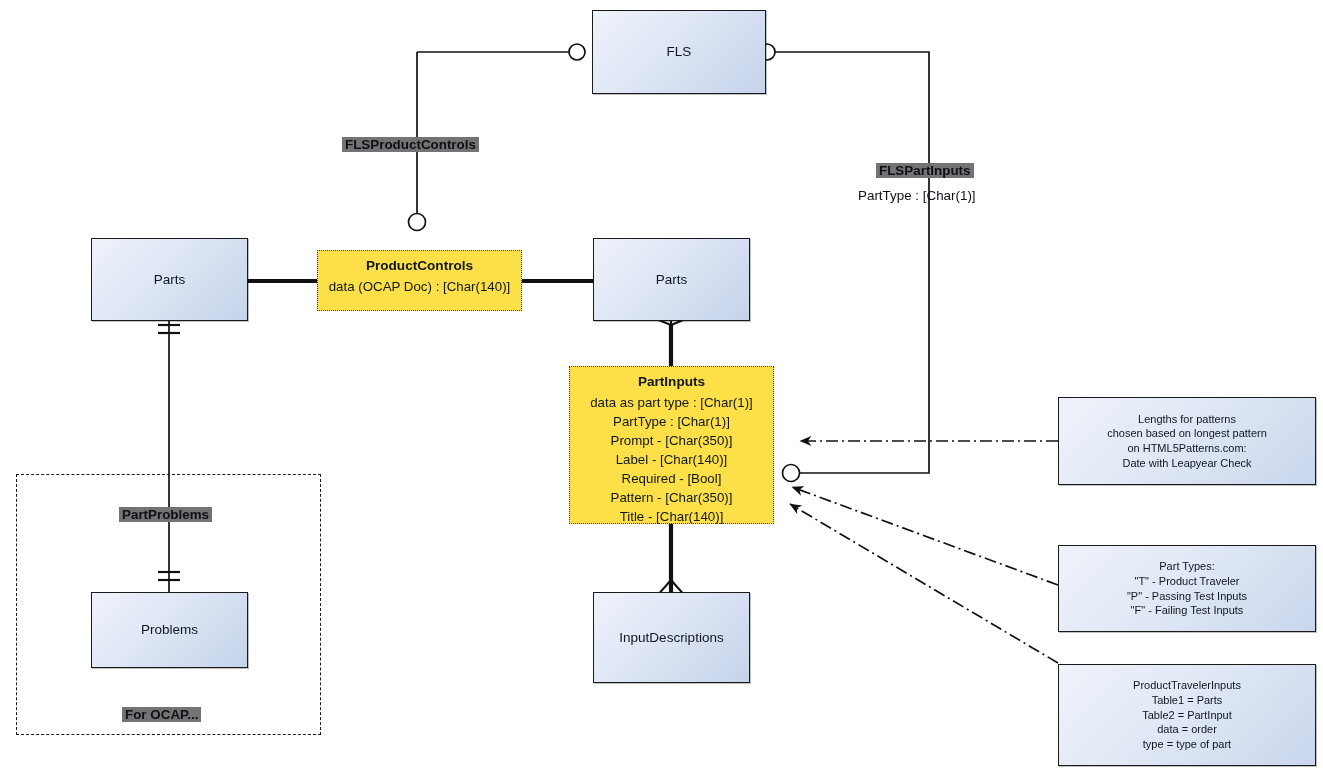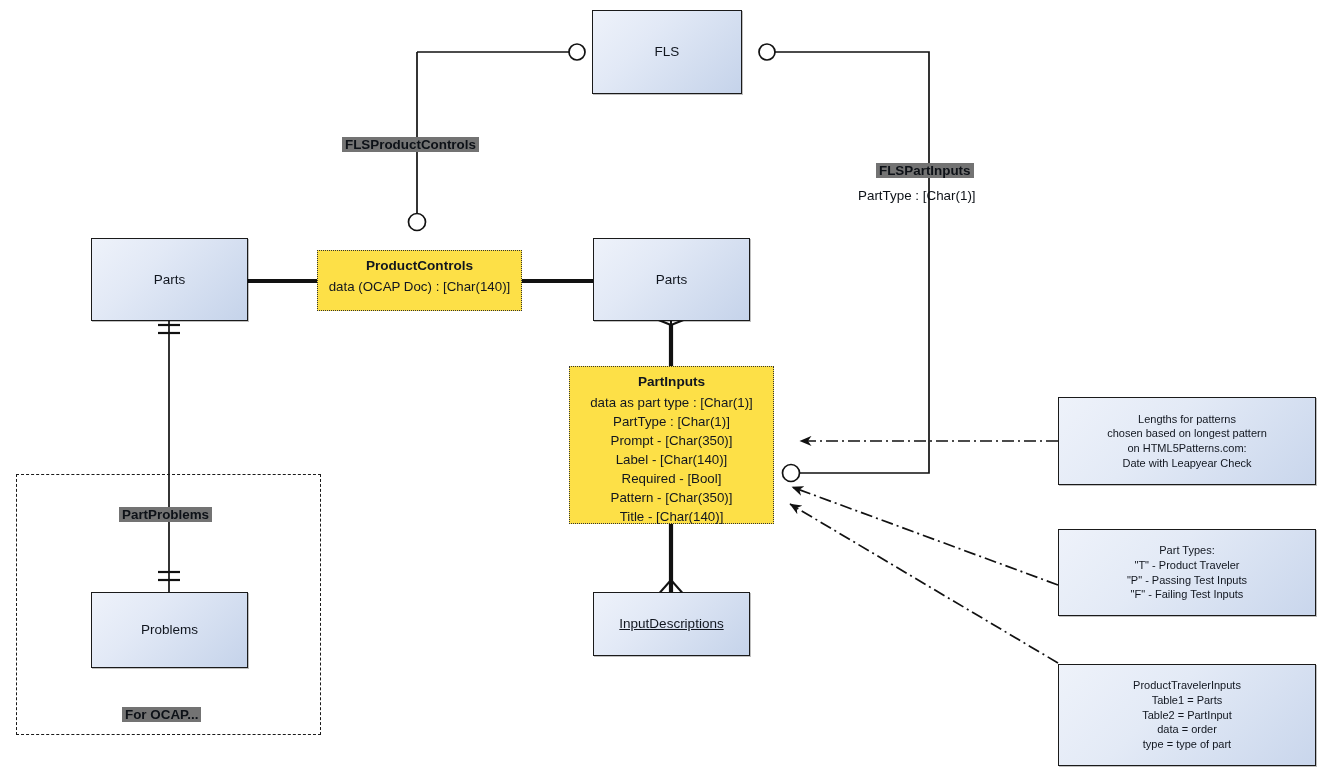--- a/index.html
+++ b/index.html
@@ -131,37 +131,37 @@
 
       <path d="M 1058,441 L 800,441" stroke-width="1.7" stroke-dasharray="12 4 2 4" marker-end="url(#arrowFilled)"></path>
       <path d="M 1058,585 L 792,487" stroke-width="1.7" stroke-dasharray="12 4 2 4" marker-end="url(#arrowFilled)"></path>
       <path d="M 1058,663 L 790,504" stroke-width="1.7" stroke-dasharray="12 4 2 4" marker-end="url(#arrowFilled)"></path>
     </g>
   </svg>
 
   <div class="grp" style="left:16px; top:474px; width:305px; height:261px;"></div>
   <div class="lbl" style="left:122px; top:707px;">For OCAP...</div>
 
-  <div class="ent" style="left:592px; top:10px; width:150px; height:84px;">
+  <div class="ent" style="left:592px; top:10px; width:174px; height:84px;">
     <span>FLS</span>
   </div>
 
   <div class="ent" style="left:91px; top:238px; width:157px; height:83px;">
     <span>Parts</span>
   </div>
 
   <div class="ent" style="left:593px; top:238px; width:157px; height:83px;">
     <span>Parts</span>
   </div>
 
   <div class="ent" style="left:91px; top:592px; width:157px; height:76px;">
     <span>Problems</span>
   </div>
 
-  <div class="ent" style="left:593px; top:592px; width:157px; height:64px;text-decoration:underline;">
+  <div class="ent" style="left:593px; top:592px; width:157px; height:91px;">
     <span>InputDescriptions</span>
   </div>
 
   <div class="assoc" style="left:317px; top:250px; width:205px; height:61px;">
     <span class="ttl">ProductControls</span>
     <span class="attr">data (OCAP Doc) : [Char(140)]</span>
   </div>
 
   <div class="assoc" style="left:569px; top:366px; width:205px; height:158px;">
     <span class="ttl">PartInputs</span>
@@ -183,21 +183,21 @@
 
   <div class="note" style="left:1058px; top:397px; width:258px; height:88px;">
     <div>
       <span style="display: block;">Lengths for patterns</span>
       <span style="display: block;">chosen based on longest pattern</span>
       <span style="display: block;">on HTML5Patterns.com:</span>
       <span style="display: block;">Date with Leapyear Check</span>
     </div>
   </div>
 
-  <div class="note" style="left:1058px; top:529px; width:258px; height:87px;">
+  <div class="note" style="left:1058px; top:545px; width:258px; height:87px;">
     <div>
       <span style="display: block;">Part Types:</span>
       <span style="display: block;">"T" - Product Traveler</span>
       <span style="display: block;">"P" - Passing Test Inputs</span>
       <span style="display: block;">"F" - Failing Test Inputs</span>
     </div>
   </div>
 
   <div class="note" style="left:1058px; top:664px; width:258px; height:102px;">
     <div>

